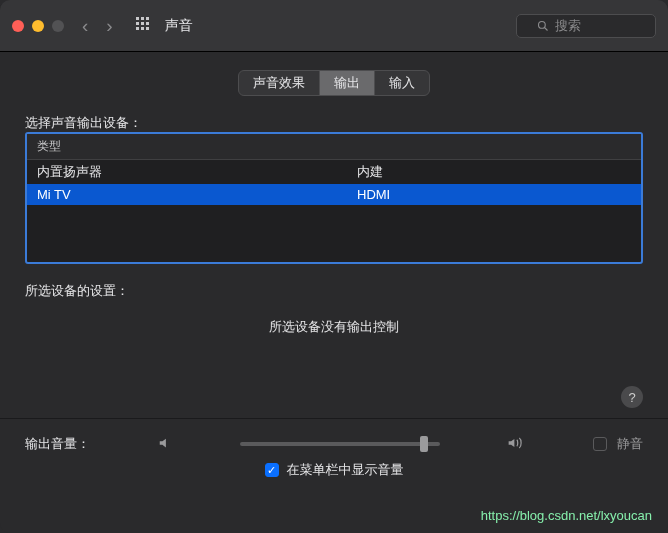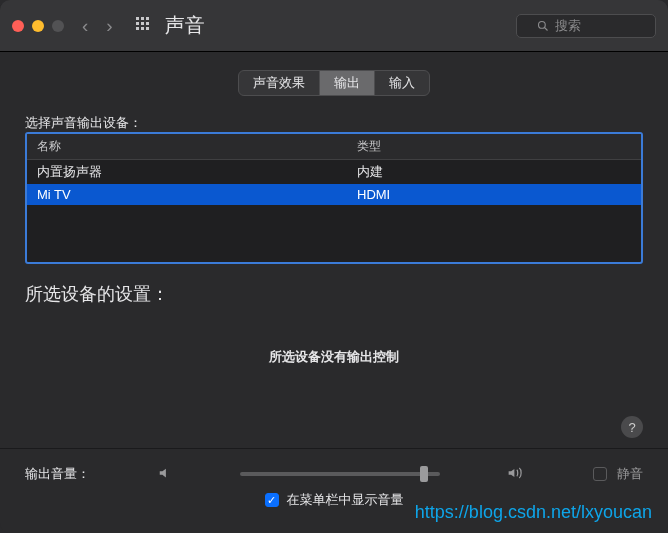--- a/index.html
+++ b/index.html
@@ -5,57 +5,57 @@
   * { box-sizing: border-box; margin: 0; padding: 0; font-family: -apple-system, "Helvetica Neue", Arial, sans-serif; }
   body { width: 668px; height: 533px; background: #2a2a2c; overflow: hidden; position: relative; }
   .window { width: 668px; height: 533px; background: #2a2a2c; border-radius: 10px; overflow: hidden; position: relative; }
   .titlebar { height: 52px; background: #363638; display: flex; align-items: center; padding: 0 12px; border-bottom: 1px solid #000; }
   .traffic { display: flex; gap: 8px; margin-right: 18px; }
   .dot { width: 12px; height: 12px; border-radius: 50%; }
   .dot.red { background: #ff5f57; } .dot.yellow { background: #febc2e; } .dot.green { background: #525254; }
   .nav-arrows { display: flex; gap: 18px; margin-right: 22px; color: #8a8a8c; }
   .nav-arrows span { font-size: 19px; cursor: default; }
   .grid-icon { color: #c9c9cb; margin-right: 14px; font-size: 14px; letter-spacing: -1px; }
-  .title { color: #e6e6e8; font-size: 20px; font-weight: 500; flex: 1; }
+  .title { color: #e6e6e8; font-size: 14px; font-weight: 500; flex: 1; }
   .search { background: #2a2a2c; border: 1px solid #4d4d4f; border-radius: 5px; height: 24px; width: 140px; display: flex; align-items: center; padding: 0 20px; color: #8a8a8c; font-size: 13px; gap: 6px; }
   .search svg { width: 12px; height: 12px; }
 
   .content { padding: 18px 25px 6px 25px; color: #e6e6e8; }
   .tabs { display: flex; justify-content: center; margin-bottom: 18px; }
   .tab-group { display: flex; background: #363638; border-radius: 6px; overflow: hidden; border: 1px solid #4d4d4f; }
   .tab { padding: 3px 14px; font-size: 13px; color: #e6e6e8; border-right: 1px solid #4d4d4f; cursor: default; }
   .tab:last-child { border-right: none; }
   .tab.active { background: #6a6a6c; }
 
   .section-label { font-size: 13px; color: #e6e6e8; margin-bottom: 0; }
   .device-box { border: 2px solid #3b7bd8; border-radius: 3px; background: #1f1f21; height: 132px; overflow: hidden; margin-bottom: 18px; }
   .device-header { display: flex; font-size: 12px; color: #c9c9cb; padding: 4px 10px; border-bottom: 1px solid #3f3f41; background: #2a2a2c; }
   .col-name { flex: 0 0 320px; }
   .col-type { flex: 1; }
   .device-row { display: flex; font-size: 13px; padding: 3px 10px; color: #e6e6e8; }
   .device-row.selected { background: #0a58d0; color: #fff; }
 
-  .settings-label { font-size: 18px; margin-bottom: 42px; }
-  .nocontrol { text-align: center; font-size: 13px; color: #e6e6e8; margin-bottom: 50px; font-weight: bold; }
+  .settings-label { font-size: 13px; margin-bottom: 18px; }
+  .nocontrol { text-align: center; font-size: 13px; color: #e6e6e8; margin-bottom: 50px; }
   .help { display: flex; justify-content: flex-end; margin-bottom: 10px; }
   .help-btn { width: 22px; height: 22px; border-radius: 50%; background: #4a4a4c; color: #ccc; font-size: 13px; display: flex; align-items: center; justify-content: center; }
 
   .divider { border-top: 1px solid #1a1a1c; margin: 0 -25px; }
 
   .volume-row { display: flex; align-items: center; justify-content: space-between; gap: 10px; padding: 16px 0 8px; font-size: 13px; color: #e6e6e8; }
   .vol-label { color: #e6e6e8; }
   .speaker { color: #9a9a9c; }
   .slider { position: relative; width: 200px; height: 4px; background: #5a5a5c; border-radius: 2px; }
   .slider-thumb { position: absolute; top: -6px; width: 8px; height: 16px; background: #9a9a9c; border-radius: 2px; }
   .checkbox { width: 14px; height: 14px; border: 1px solid #5a5a5c; border-radius: 3px; display: inline-flex; align-items: center; justify-content: center; }
   .checkbox.checked { background: #0a6fff; border-color: #0a6fff; color: #fff; font-size: 11px; }
   .mute { display: flex; align-items: center; gap: 10px; color: #9a9a9c; }
   .menubar-row { display: flex; justify-content: center; align-items: center; gap: 8px; font-size: 13px; padding-bottom: 14px; }
 
-  .watermark { position: absolute; bottom: 10px; right: 16px; color: #0ea5e9; font-size: 18px; pointer-events: none; }
+  .watermark { position: absolute; bottom: 10px; right: 16px; color: #86efac; font-size: 13px; pointer-events: none; }
 </style>
 </head>
 <body>
 
 <div class="window">
 
   <div class="titlebar">
     <div class="traffic">
       <div class="dot red"></div>
       <div class="dot yellow"></div>
@@ -97,21 +97,20 @@
         <div class="tab">声音效果</div>
         <div class="tab active">输出</div>
         <div class="tab">输入</div>
       </div>
     </div>
 
     <div class="section-label">选择声音输出设备：</div>
 
     <div class="device-box">
       <div class="device-header">
-        <div class="col-name">名称</div>
         <div class="col-type">类型</div>
       </div>
       <div id="device-rows">
           <div class="device-row">
             <div class="col-name">内置扬声器</div>
             <div class="col-type">内建</div>
           </div>
           <div class="device-row selected">
             <div class="col-name">Mi TV</div>
             <div class="col-type">HDMI</div>

